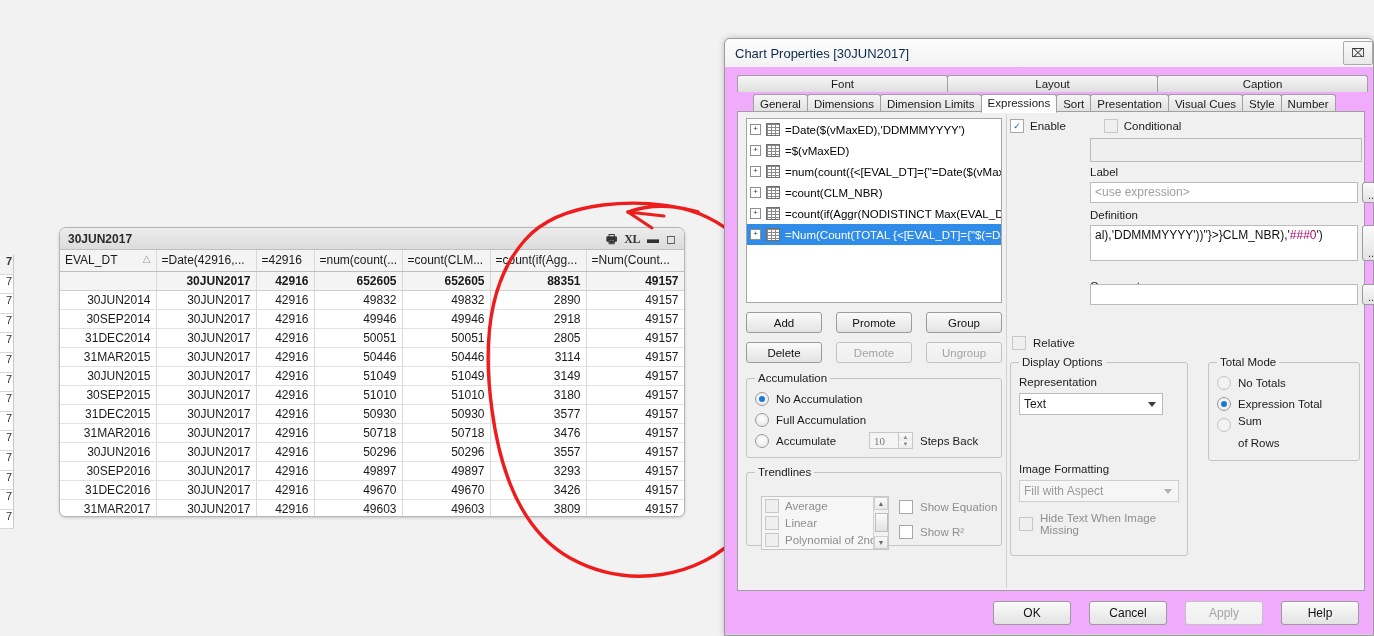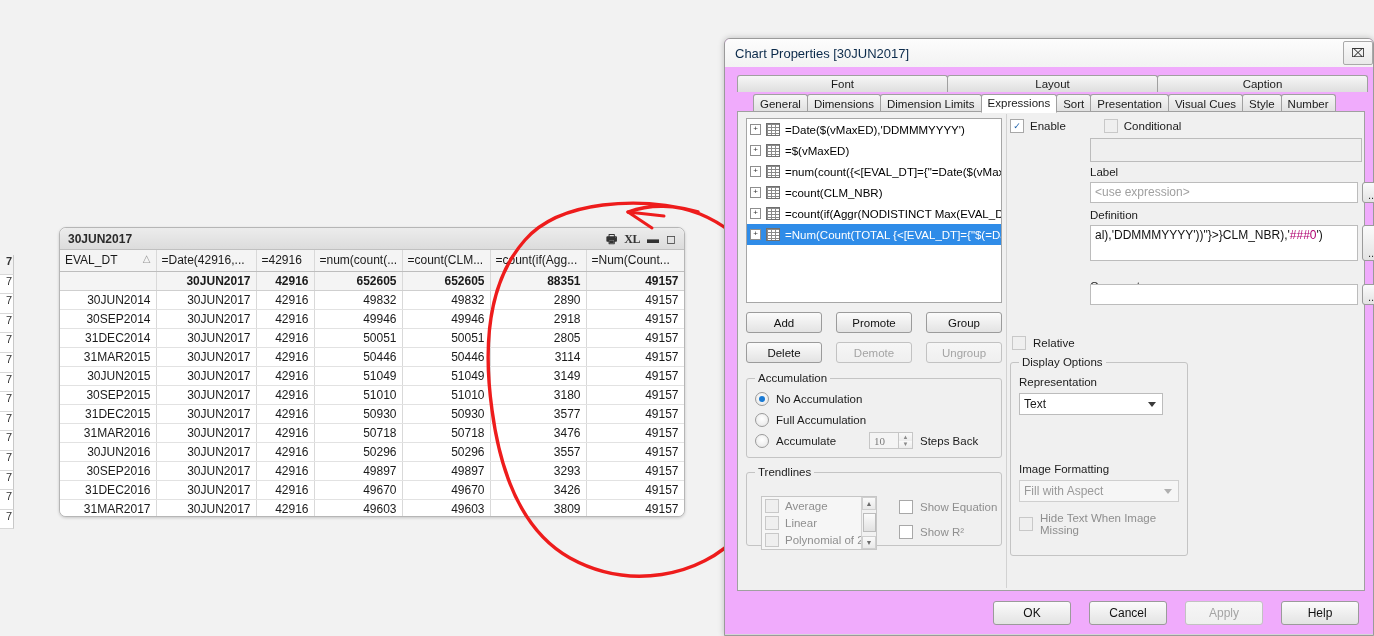--- a/index.html
+++ b/index.html
@@ -144,21 +144,21 @@
   .spinbtns{display:flex;flex-direction:column;width:13px;height:15px;border-left:1px solid #c6c6c6;}
   .spinbtns div{flex:1;display:flex;align-items:center;justify-content:center;font-size:6px;
     color:#8a8a8a;background:linear-gradient(to bottom,#fafafa,#ececec);}
 
   .chk{width:12px;height:12px;border:1px solid #a8a8a8;background:#fff;flex:none;
        display:flex;align-items:center;justify-content:center;font-size:9px;color:#1b5fa8;}
   .chk.dim{background:#efefef;border-color:#c8c8c8;}
   .chk-line{display:flex;align-items:center;gap:7px;font-size:11.5px;color:#1b1b1b;}
   .chk-line.dim{color:#8f8f8f;}
 
-  #trendbox{position:absolute;left:14px;top:18px;width:116px;height:54px;
+  #trendbox{position:absolute;left:14px;top:18px;width:128px;height:54px;
     border:1px solid #c6c6c6;background:#f6f6f6;box-sizing:border-box;overflow:hidden;}
   .trend-item{display:flex;align-items:center;gap:6px;height:17px;padding-left:3px;
     font-size:11.5px;color:#8f8f8f;white-space:nowrap;}
   #trendscroll{position:absolute;right:0;top:0;width:14px;height:52px;background:#f2f2f2;
     border-left:1px solid #d2d2d2;display:flex;flex-direction:column;justify-content:space-between;}
   #trendscroll .arr{height:13px;display:flex;align-items:center;justify-content:center;
     font-size:7px;color:#6b6b6b;background:linear-gradient(to bottom,#fafafa,#e9e9e9);
     border:1px solid #cfcfcf;box-sizing:border-box;}
   #trendthumb{position:absolute;left:1px;top:16px;width:11px;height:17px;
     background:linear-gradient(to bottom,#fbfbfb,#e2e2e2);border:1px solid #bcbcbc;}
@@ -561,20 +561,39 @@
           <div class="cbo dim" style="margin-top:5px;width:160px;">
             <span>Fill with Aspect</span>
             <span class="arrow"></span>
           </div>
           <div class="chk-line dim" style="margin-top:10px;">
             <span class="chk dim"></span>
             <span>Hide Text When Image Missing</span>
           </div>
         </fieldset>
 
+        <fieldset class="fs" id="fs-total">
+          <legend>Total Mode</legend>
+          <div class="radio-line dim">
+            <span class="radio dim"></span>
+            <span style="color:#1b1b1b;">No Totals</span>
+          </div>
+          <div class="radio-line">
+            <span class="radio on"></span>
+            <span>Expression Total</span>
+          </div>
+          <div class="radio-line">
+            <span class="radio dim"></span>
+            <span class="cbo dim" style="width:98px;height:20px;">
+              <span>Sum</span>
+              <span class="arrow"></span>
+            </span>
+          </div>
+          <div class="lbl" style="margin-left:21px;margin-top:2px;">of Rows</div>
+        </fieldset>
 
       </div>
     </div>
   </div>
 
   <div id="dlg-buttons">
     <div class="btn">OK</div>
     <div class="btn">Cancel</div>
     <div class="btn disabled">Apply</div>
     <div class="btn">Help</div>

